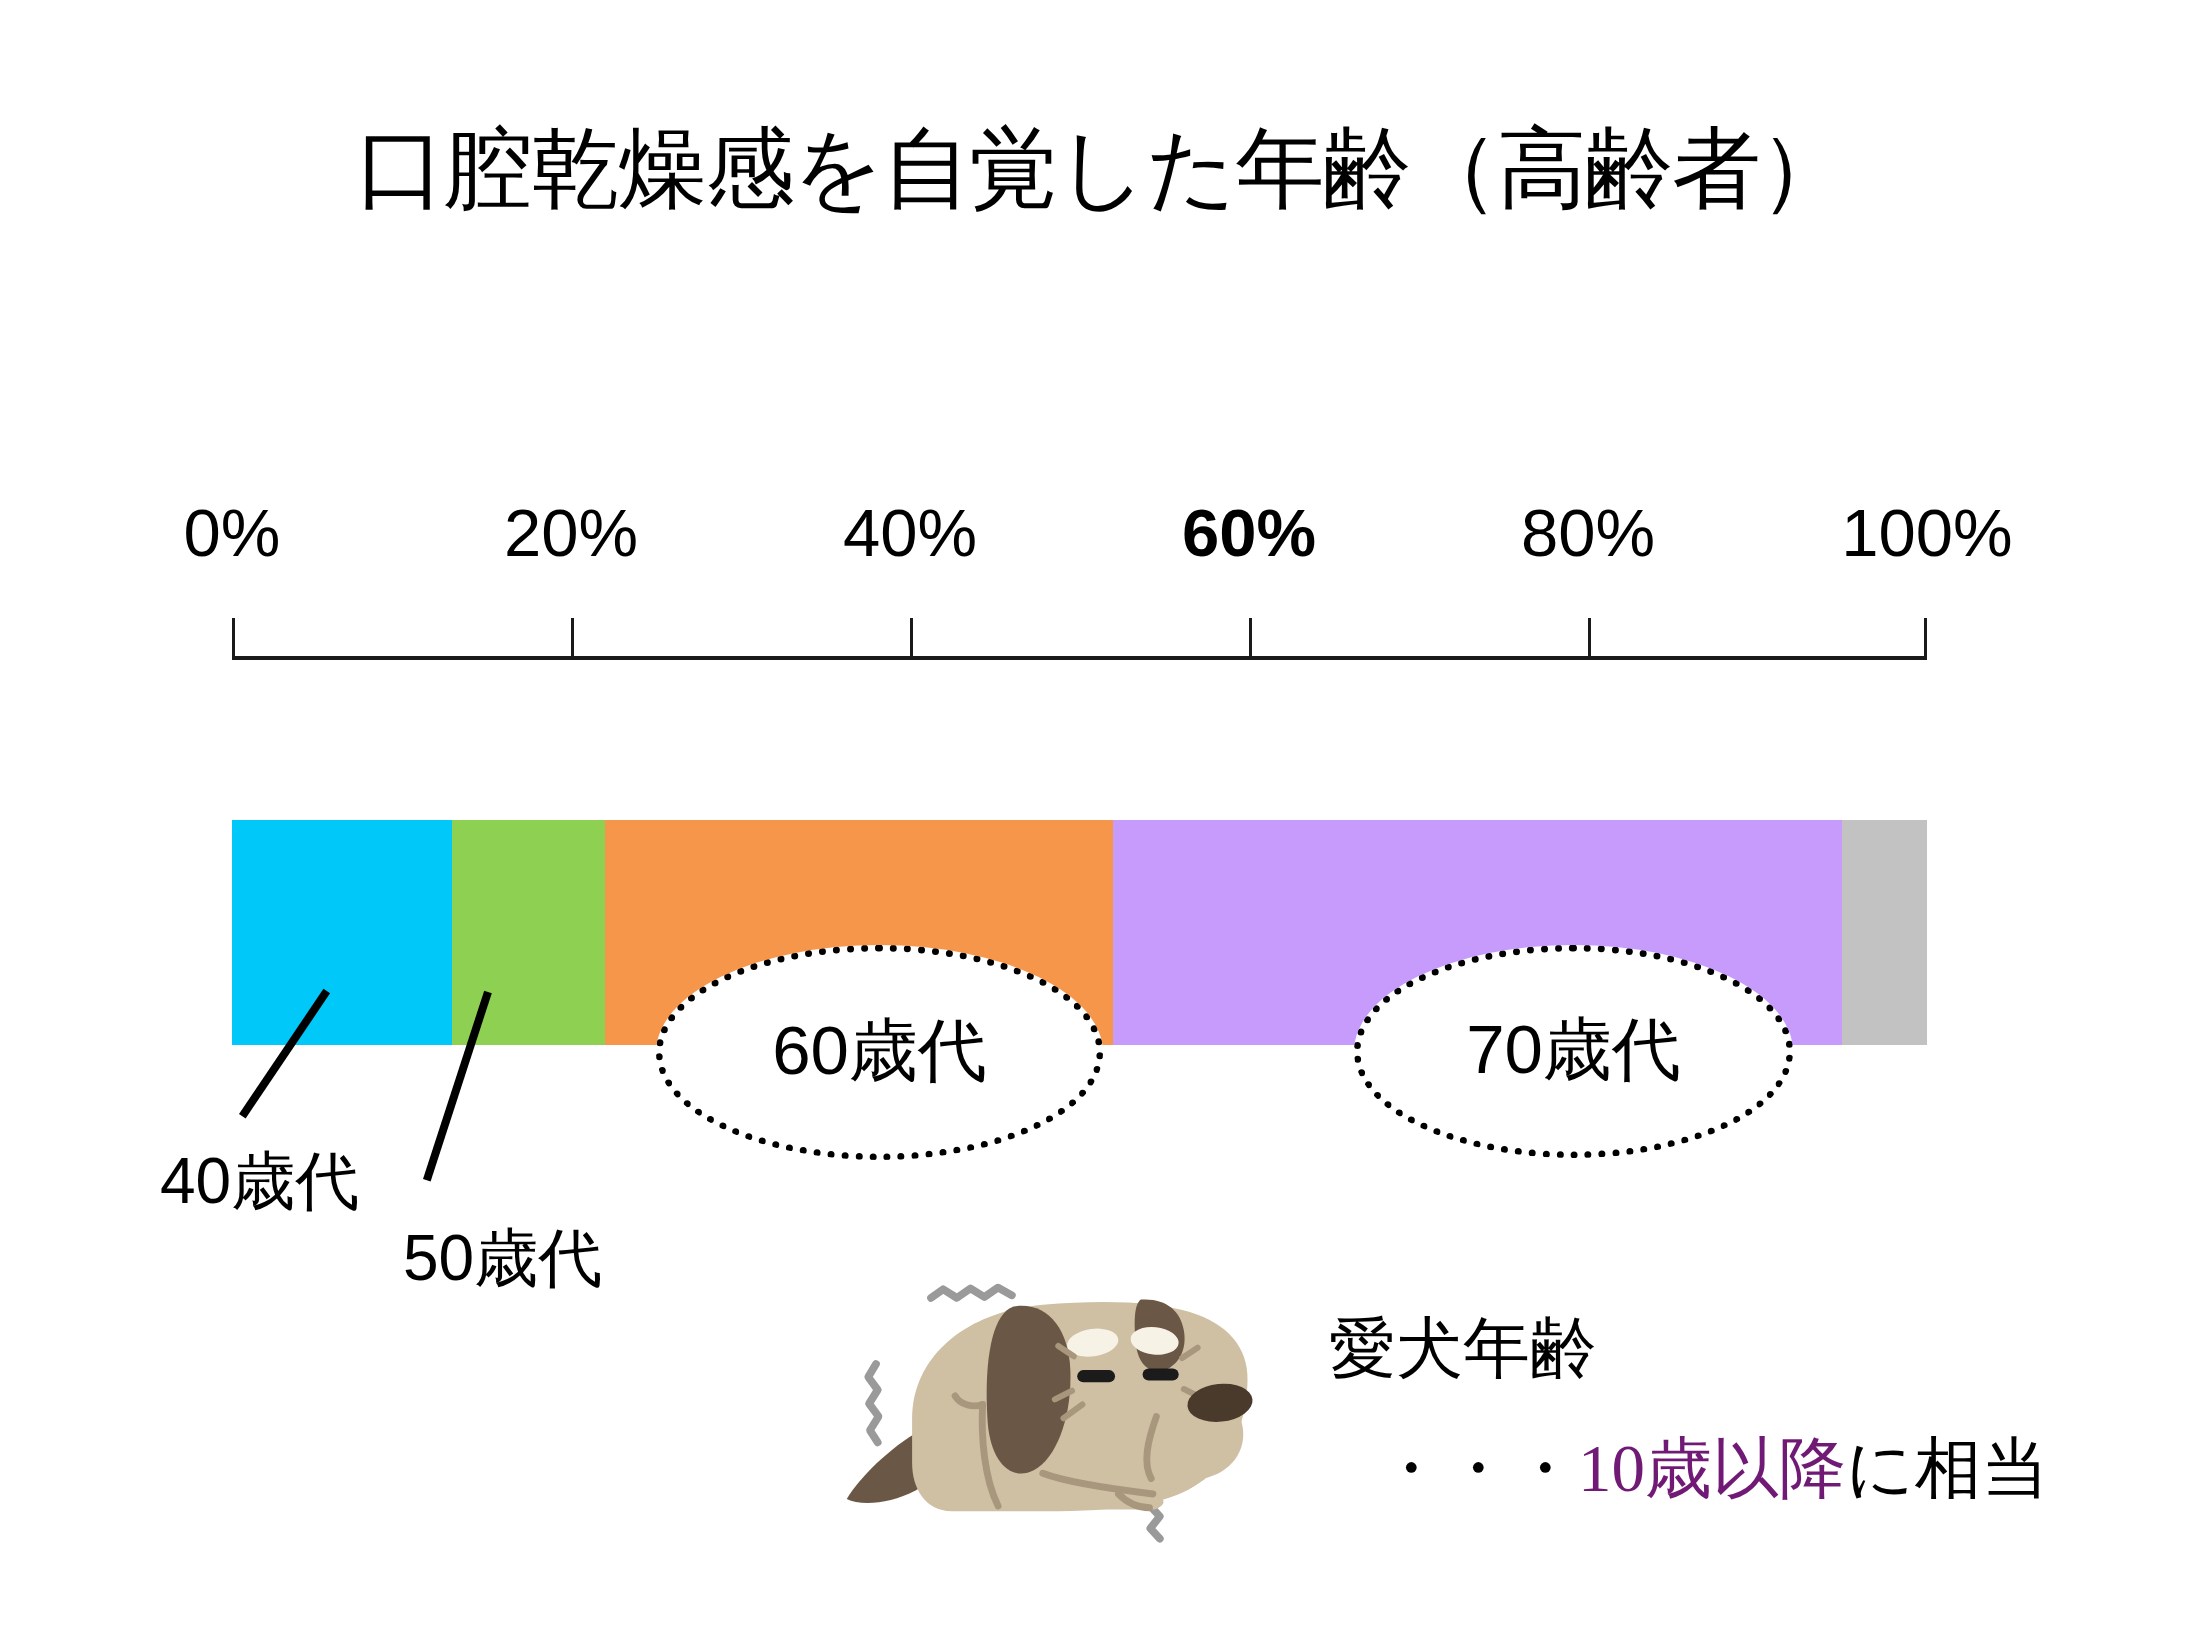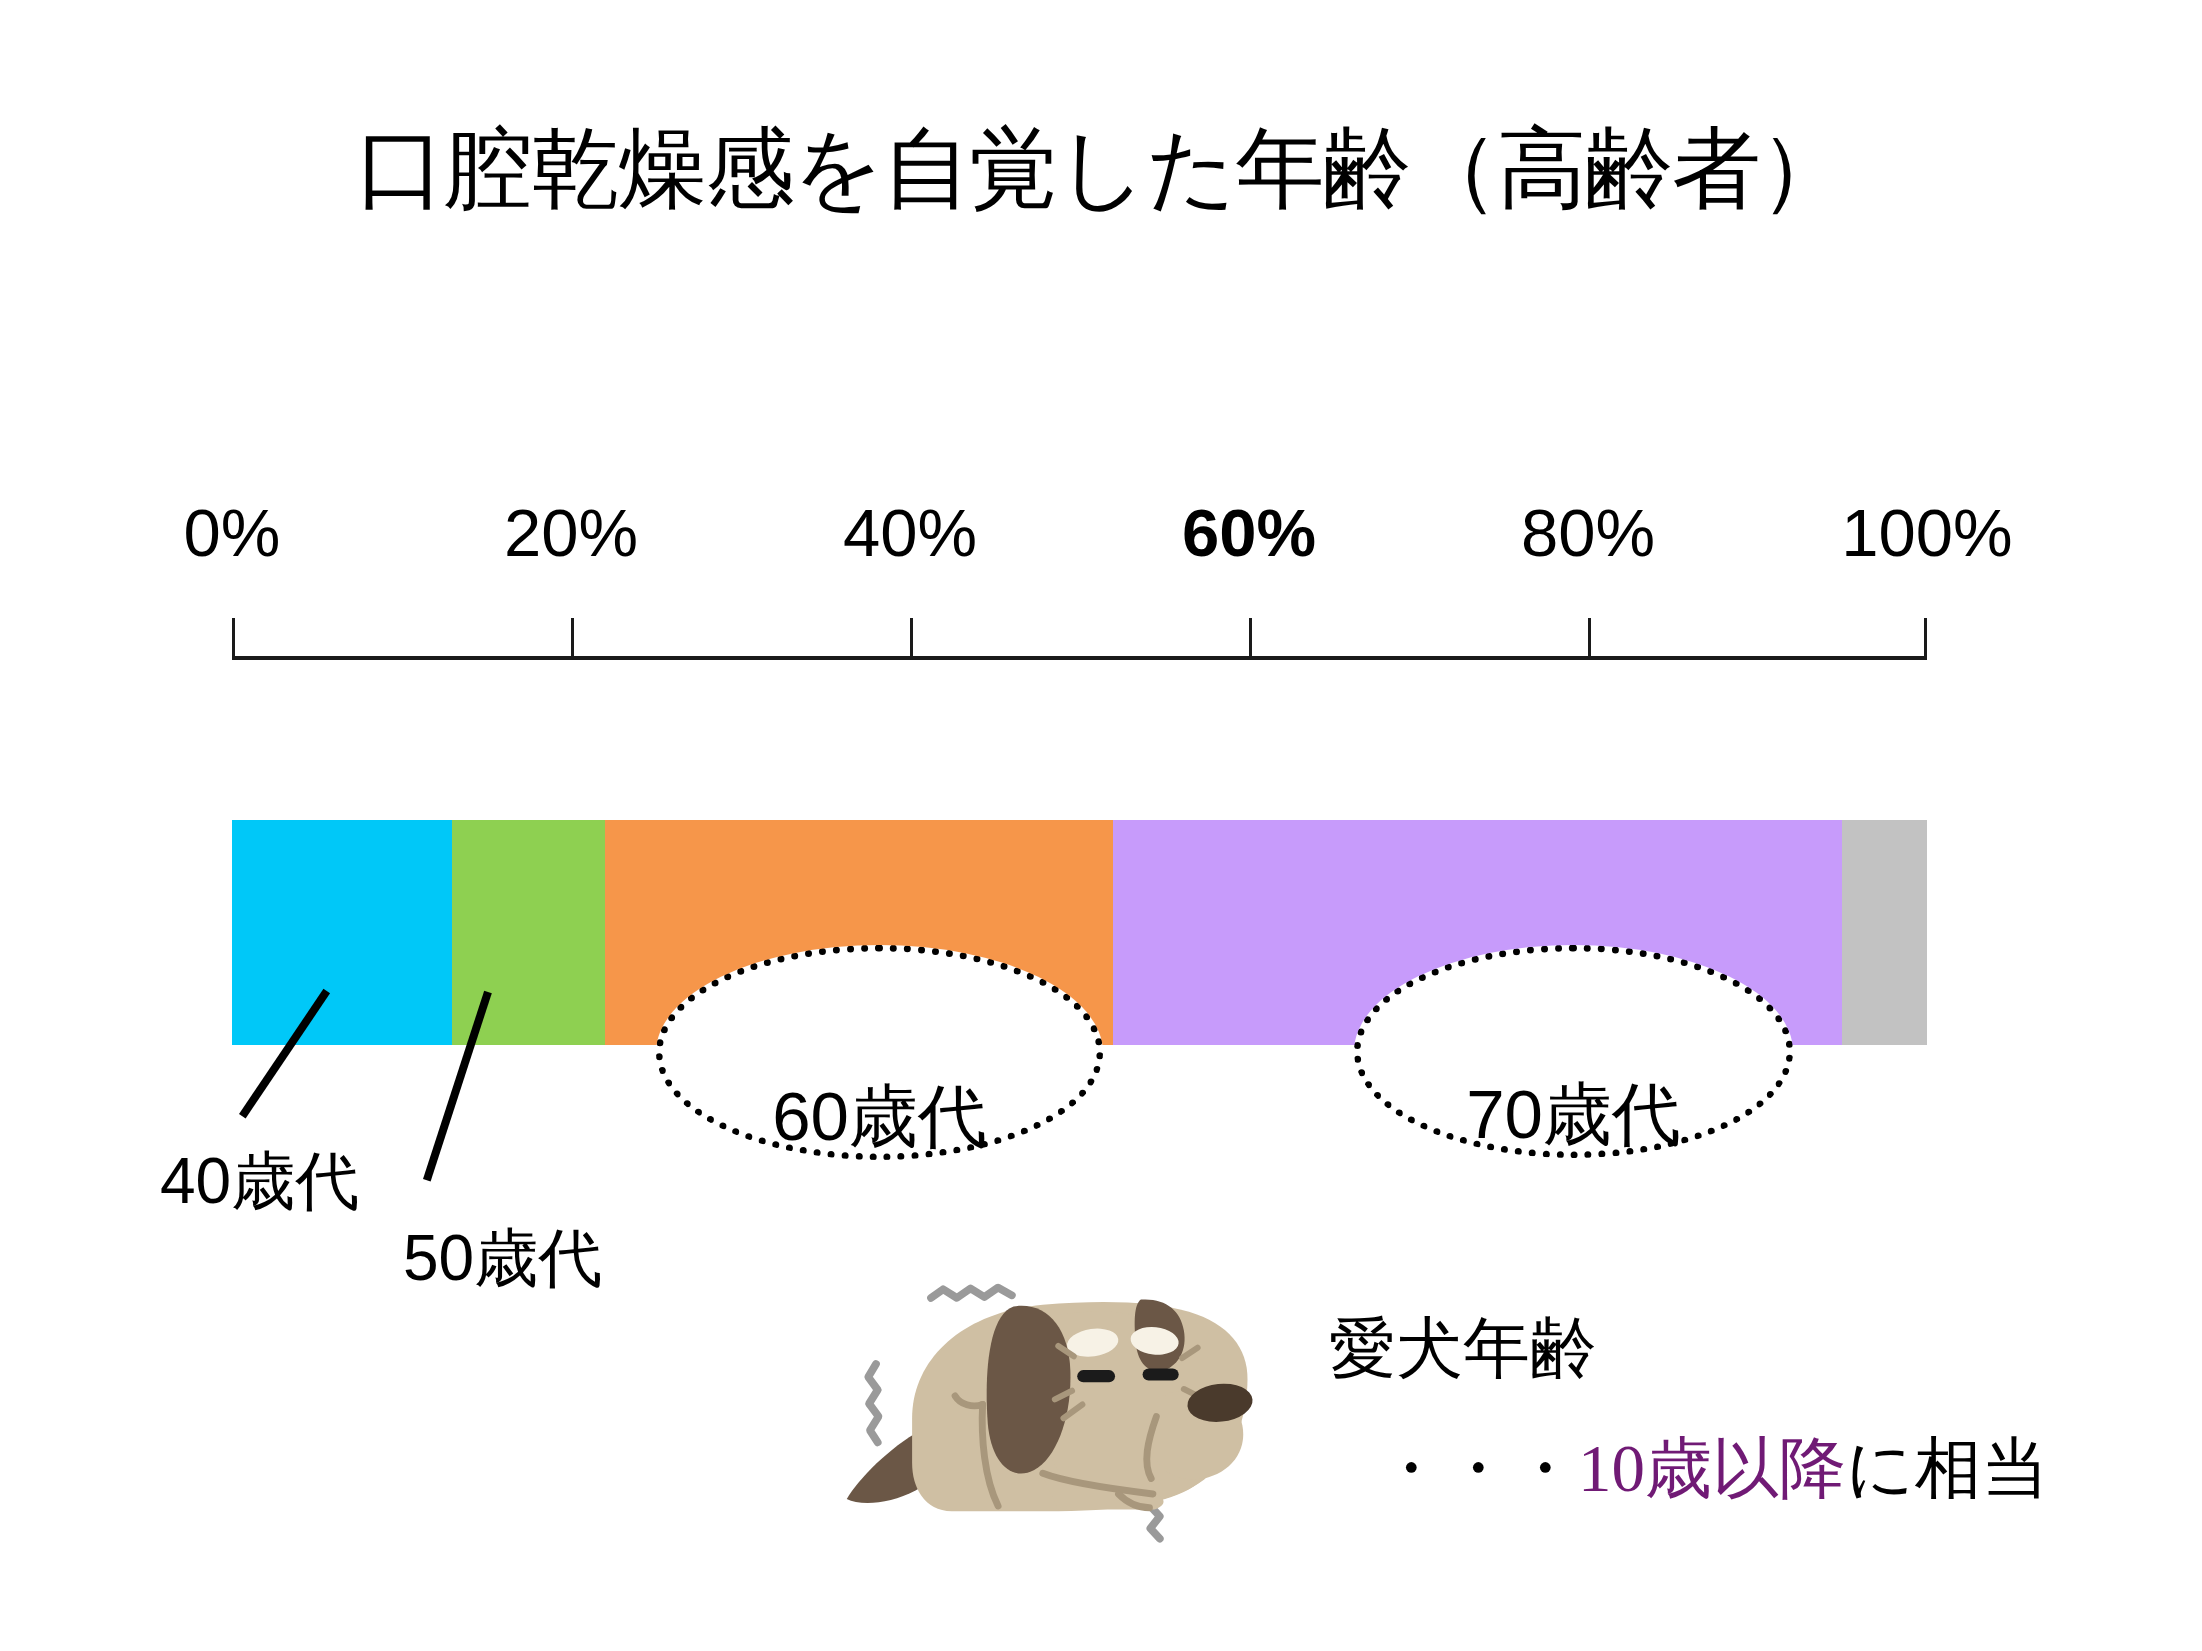--- a/index.html
+++ b/index.html
@@ -83,21 +83,21 @@
     height: 100%;
   }
 
   
   .ellipse {
     position: absolute;
     background: #ffffff;
     border: 7.7px dotted #000000;
     border-radius: 50%;
     display: flex;
-    align-items: flex-end;
+    align-items: center;
     justify-content: center;
     box-sizing: border-box;
   }
   .ellipse span {
     font-size: 69px;
     line-height: 1;
     color: #000000;
     white-space: nowrap;
     position: relative;
     top: -1.7px;

